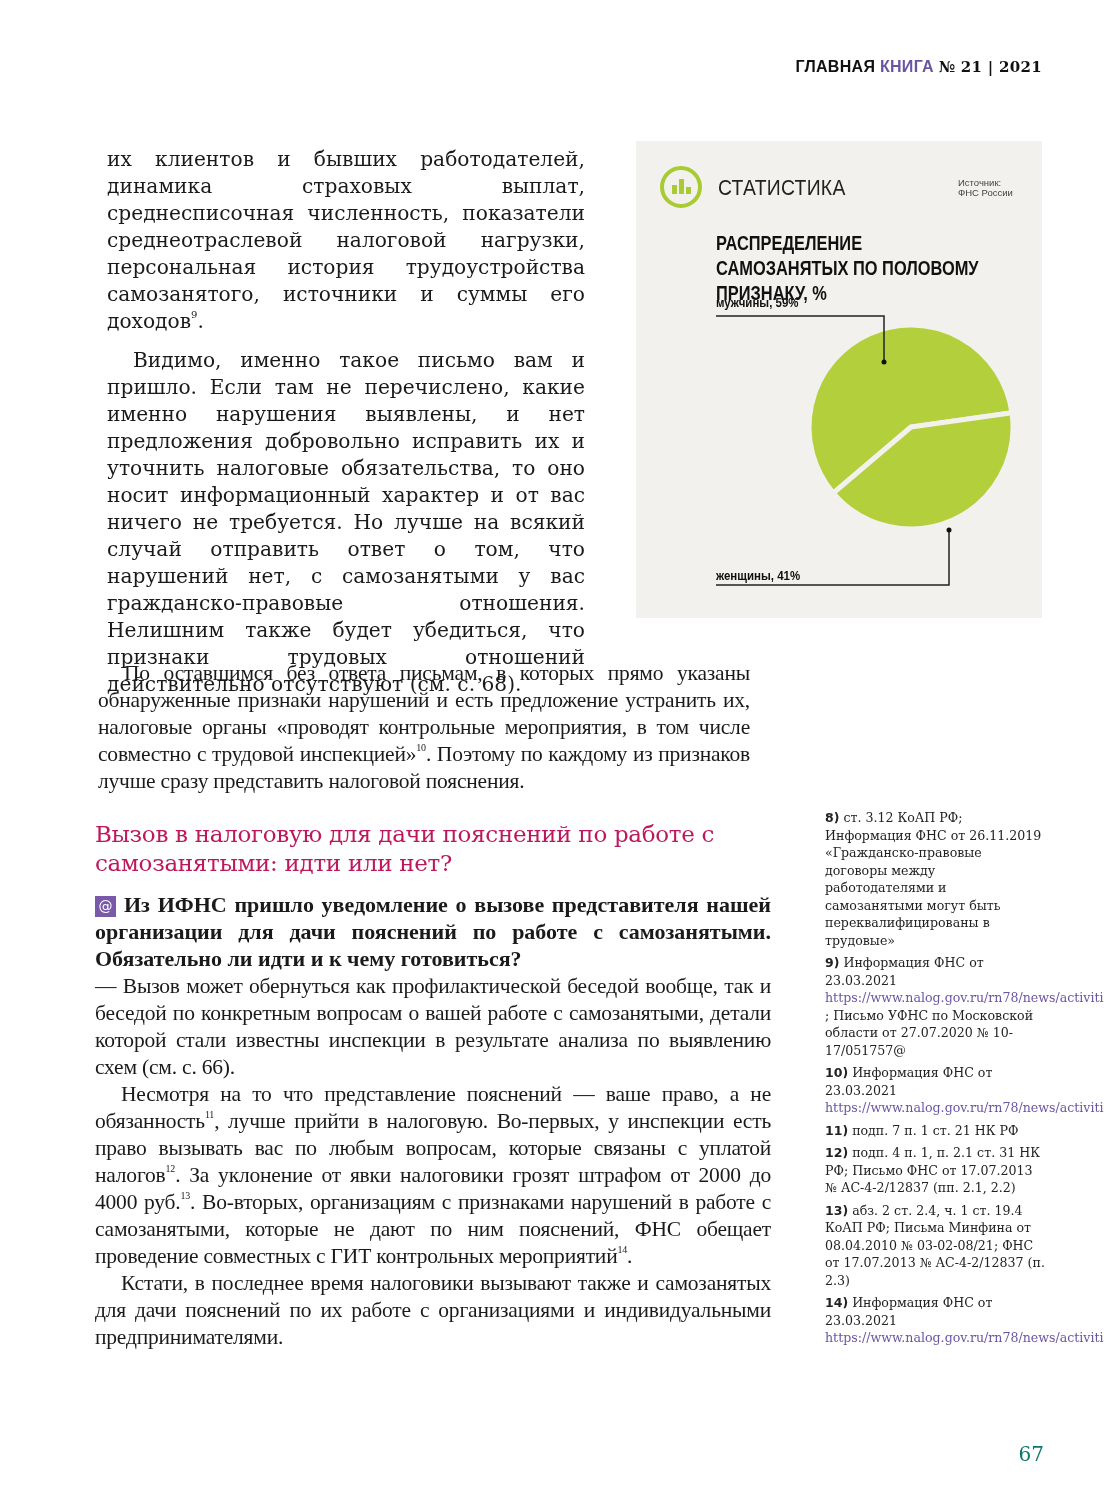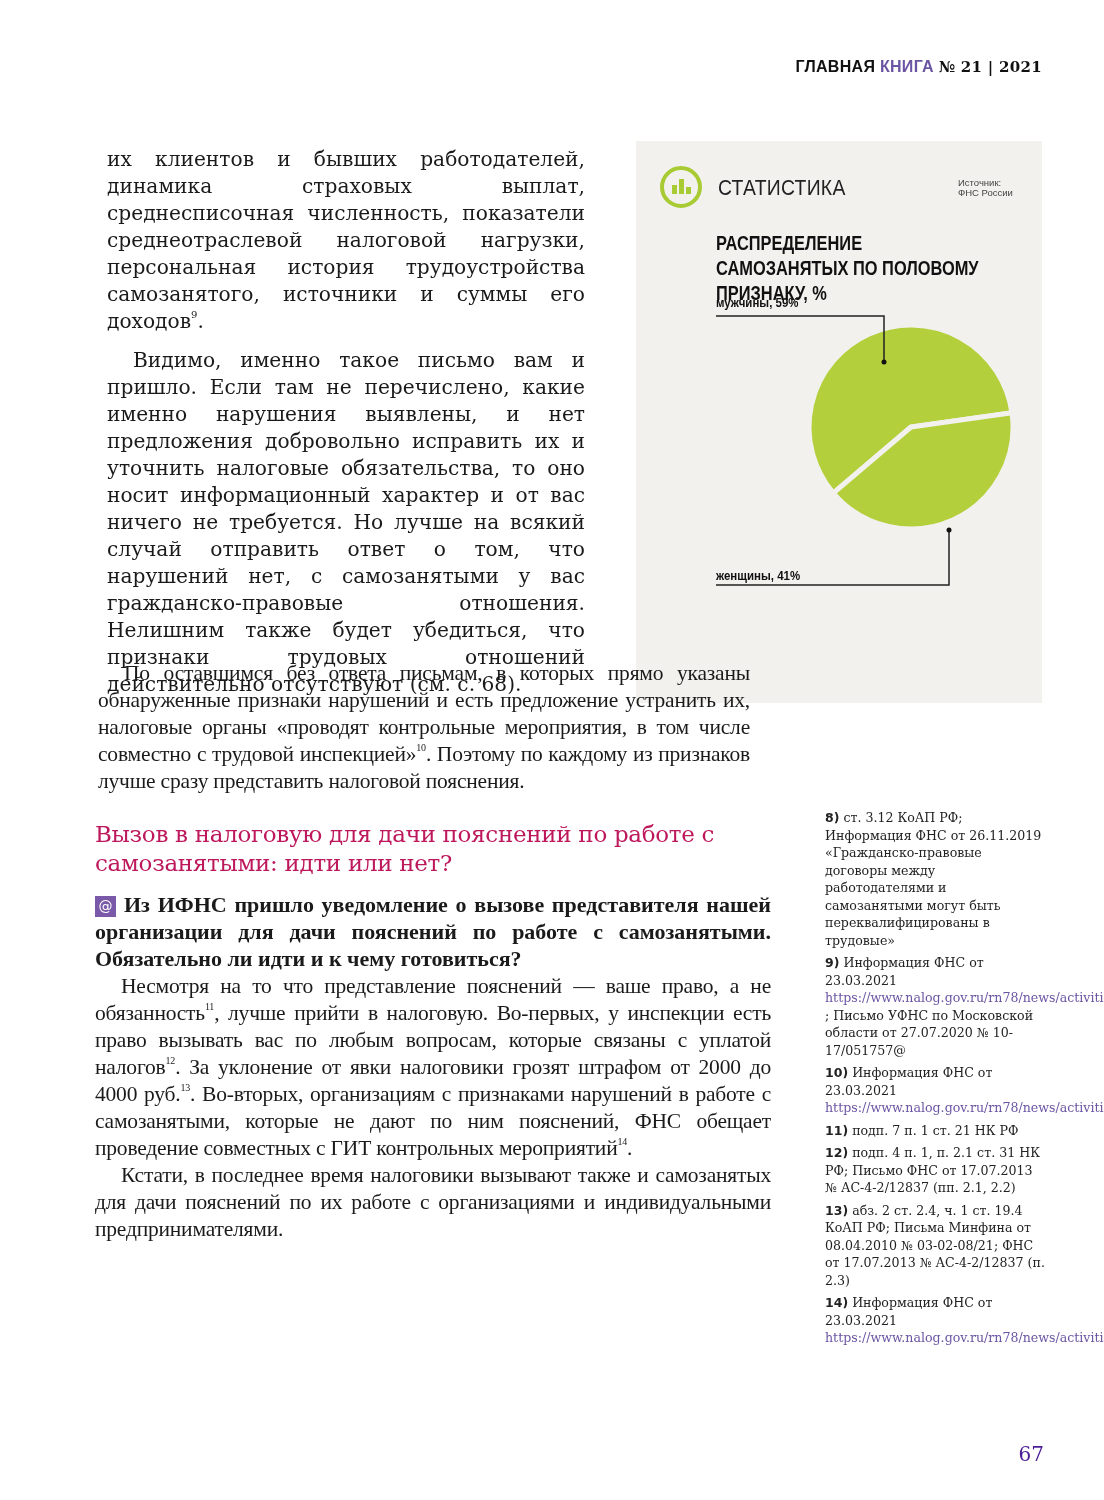--- a/index.html
+++ b/index.html
@@ -10,41 +10,41 @@
   .header .mag2 { color:#6b55a3; }
   .header .issue { color:#111; font-family:"DejaVu Serif", serif; font-size:15px; }
 
   .col { position:absolute; font-size:20.2px; line-height:27px; text-align:justify; }
   .col p { margin:12px; }
   .col p.ind { text-indent:26px; }
   .col1 { left:95px; top:134px; width:502px; }
   .col2 { left:86px; top:648px; width:676px; font-family:"Liberation Serif", serif; font-size:21.5px; line-height:27px; letter-spacing:-0.2px;}
   sup { font-size:10px; vertical-align:top; line-height:1; position:relative; top:2px; }
 
-  .stat { position:absolute; left:636px; top:141px; width:406px; height:562px; background:#f3f1ee; }
+  .stat { position:absolute; left:636px; top:141px; width:406px; height:477px; background:#f3f1ee; }
   .stat .icon { position:absolute; left:24px; top:25px; width:34px; height:34px; border:4px solid #a8cb34; border-radius:50%; }
   .stat .icon span { position:absolute; bottom:10px; width:5px; background:#a8cb34; }
   .stat .label { position:absolute; left:82px; top:34px; font-family:"Liberation Sans", sans-serif; font-size:22px; color:#222; letter-spacing:0.3px; transform:scaleX(0.88); transform-origin:left; }
   .stat .src { position:absolute; left:322px; top:37px; font-family:"Liberation Sans", sans-serif; font-size:9.5px; line-height:10px; color:#444; }
   .stat .title { position:absolute; left:80px; top:90px; width:340px; font-family:"Liberation Sans", sans-serif; font-weight:bold; font-size:20px; line-height:25px; color:#111; transform:scaleX(0.82); transform-origin:left; }
   .stat .lbl { position:absolute; font-family:"Liberation Sans", sans-serif; font-weight:bold; font-size:13.5px; color:#111; transform:scaleX(0.85); transform-origin:left; }
   .stat svg { position:absolute; left:0; top:0; }
 
   .h2 { position:absolute; left:95px; top:820px; width:690px; font-family:"DejaVu Serif", serif; font-weight:normal; font-size:23px; line-height:29px; color:#be185d; letter-spacing:-0.3px; }
   .q { position:absolute; left:95px; top:891px; width:676px; font-family:"Liberation Serif", serif; font-weight:bold; font-size:22px; line-height:27px; text-align:justify; }
   .at { display:inline-block; width:21px; height:21px; background:#7a5aa8; color:#fff; font-family:"DejaVu Sans", sans-serif; font-size:14px; line-height:20px; text-align:center; vertical-align:1px; margin-right:8px; font-weight:normal; }
   .ans { position:absolute; left:95px; top:973px; width:676px; font-family:"Liberation Serif", serif; font-size:21.5px; line-height:27px; text-align:justify; letter-spacing:-0.2px;}
   .ans p { margin:0; }
   .ans p.ind { text-indent:26px; }
 
   .notes { position:absolute; left:825px; top:785px; width:222px; font-family:"DejaVu Serif", serif; font-size:12.6px; line-height:17.5px; color:#222;margin-top:24px; }
   .notes .n { margin-bottom:5px; }
   .notes b { font-family:"DejaVu Sans", sans-serif; font-size:12.5px; }
   .notes .link { color:#6b55a3; display:block; }
-  .pageno { position:absolute; right:60px; top:1442px; font-family:"DejaVu Serif", serif; font-size:20px; color:#4c1d95; }
+  .pageno { position:absolute; right:60px; top:1442px; font-family:"DejaVu Serif", serif; font-size:20px; color:#0f766e; }
 </style>
 </head>
 <body>
 
 <div class="header">
   <span class="mag1">ГЛАВНАЯ</span>
   <span class="mag2">КНИГА</span>
   <span class="issue">№ 21 | 2021</span>
 </div>
 
@@ -81,20 +81,21 @@
   <p class="ind"><span>По оставшимся без ответа письмам, в которых прямо указаны обнаруженные признаки нарушений и есть предложение устранить их, налоговые органы «проводят контрольные мероприятия, в том числе совместно с трудовой инспекцией»</span><sup>10</sup><span>. Поэтому по каждому из признаков лучше сразу представить налоговой пояснения.</span></p>
 </div>
 
 <div class="h2">Вызов в налоговую для дачи пояснений по работе с самозанятыми: идти или нет?</div>
 
 <div class="q">
   <span class="at">@</span><span>Из ИФНС пришло уведомление о вызове представителя нашей организации для дачи пояснений по работе с самозанятыми. Обязательно ли идти и к чему готовиться?</span>
 </div>
 
 <div class="ans">
+  <p>— Вызов может обернуться как профилактической беседой вообще, так и беседой по конкретным вопросам о вашей работе с самозанятыми, детали которой стали известны инспекции в результате анализа по выявлению схем (см. с. 66).</p>
   <p class="ind"><span>Несмотря на то что представление пояснений — ваше право, а не обязанность</span><sup>11</sup><span>, лучше прийти в налоговую. Во-первых, у инспекции есть право вызывать вас по любым вопросам, которые связаны с уплатой налогов</span><sup>12</sup><span>. За уклонение от явки налоговики грозят штрафом от 2000 до 4000 руб.</span><sup>13</sup><span>. Во-вторых, организациям с признаками нарушений в работе с самозанятыми, которые не дают по ним пояснений, ФНС обещает проведение совместных с ГИТ контрольных мероприятий</span><sup>14</sup><span>.</span></p>
   <p class="ind">Кстати, в последнее время налоговики вызывают также и самозанятых для дачи пояснений по их работе с организациями и индивидуальными предпринимателями.</p>
 </div>
 
 <div class="notes" id="notes">
     <div class="n"><b>8)</b> <span>ст. 3.12 КоАП РФ; Информация ФНС от 26.11.2019 «Гражданско-правовые договоры между работодателями и самозанятыми могут быть переквалифицированы в трудовые»</span></div>
     <div class="n"><b>9)</b> <span>Информация ФНС от 23.03.2021</span><a class="link">https://www.nalog.gov.ru/rn78/news/activities_fts/10747467/</a><span>; Письмо УФНС по Московской области от 27.07.2020 № 10-17/051757@</span></div>
     <div class="n"><b>10)</b> <span>Информация ФНС от 23.03.2021</span><a class="link">https://www.nalog.gov.ru/rn78/news/activities_fts/10747467/</a></div>
     <div class="n"><b>11)</b> <span>подп. 7 п. 1 ст. 21 НК РФ</span></div>
     <div class="n"><b>12)</b> <span>подп. 4 п. 1, п. 2.1 ст. 31 НК РФ; Письмо ФНС от 17.07.2013 № АС-4-2/12837 (пп. 2.1, 2.2)</span></div>

